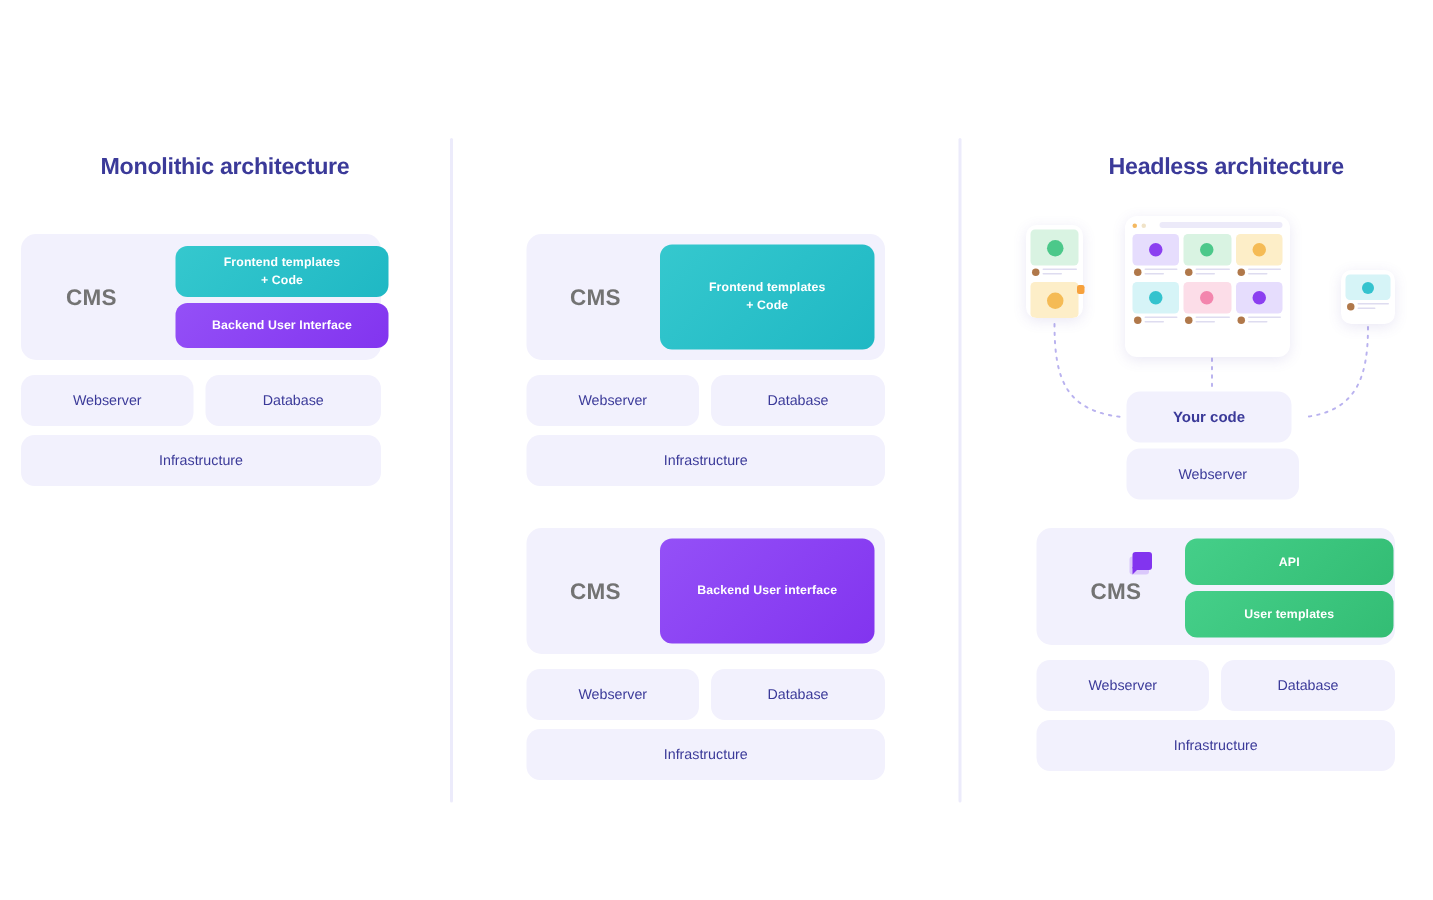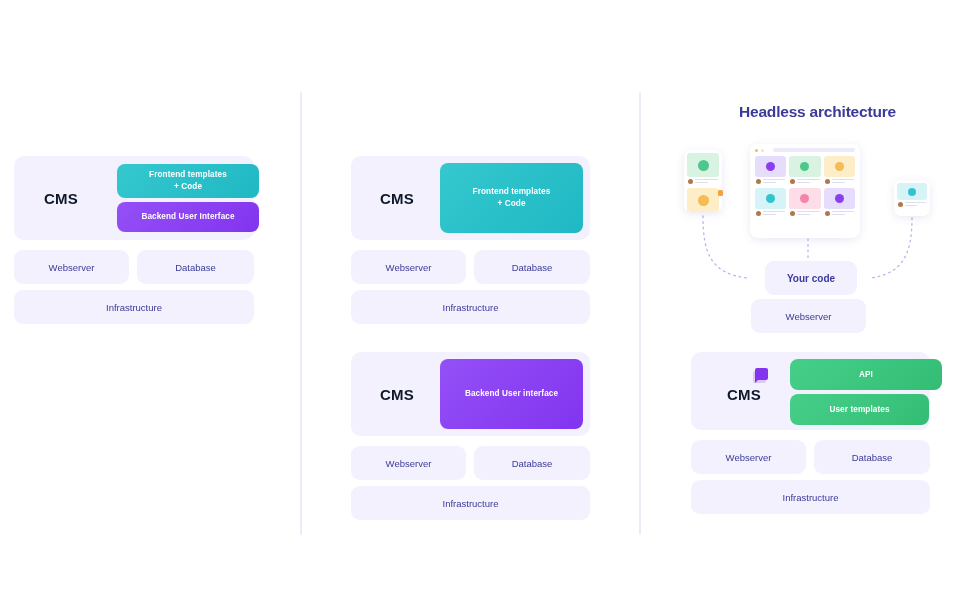--- a/index.html
+++ b/index.html
@@ -65,21 +65,21 @@
   .cms-shell {
     background: #f2f1fd;
     border-radius: 10px;
     display: flex;
     align-items: center;
     position: relative;
   }
   .cms-label {
     font-size: 15px;
     font-weight: bold;
-    color: #0f172a;
+    color: #737373;
     letter-spacing: 0.2px;
   }
 
   .chip {
     border-radius: 8px;
     display: flex;
     flex-direction: column;
     align-items: center;
     justify-content: center;
     color: #ffffff;
@@ -168,21 +168,21 @@
     position: absolute;
     left: 78px; top: 98px;
     width: 5px; height: 6px;
     background: #f7a13c;
     border-radius: 1.5px;
   }
 
   
   #connectors { position: absolute; left: 0; top: 0; width: 315px; height: 445px; pointer-events: none; }
 
-  #head-yourcode { position:absolute; left:125px; top:169px; width:92px; height:34px; }
+  #head-yourcode { position:absolute; left:111px; top:169px; width:110px; height:34px; }
   #head-webserver{ position:absolute; left:111px; top:207px; width:115px; height:34px; }
 
   #head-cms { position:absolute; left:51px; top:260px; width:239px; height:78px; }
   #head-cms .cms-label { position:absolute; left:36px; top:34px; }
   .cms-logo {
     position: absolute;
     left: 62px; top: 16px;
     width: 17px; height: 15px;
   }
   .cms-logo .sq {
@@ -197,36 +197,37 @@
     border-left: 5px solid #8234ef;
     border-bottom: 5px solid transparent;
   }
   .cms-logo .ghost {
     position: absolute; left: 0; top: 3px;
     width: 13px; height: 12px;
     background: #c6a6fa;
     border-radius: 2px;
     opacity: .55;
   }
-  #head-chip-api { position:absolute; left:99px; top:7px;  width:152px; height:31px; }
+  #head-chip-api { position:absolute; left:99px; top:7px;  width:139px; height:31px; }
   #head-chip-ui  { position:absolute; left:99px; top:42px; width:139px; height:31px; }
 
   #head-web { position:absolute; left:51px;  top:348px; width:115px; height:34px; }
   #head-db  { position:absolute; left:174px; top:348px; width:116px; height:34px; }
   #head-inf { position:absolute; left:51px;  top:388px; width:239px; height:34px; }
 </style>
 </head>
 <body>
 
 <div id="stage">
 
   <div class="divider" id="divider-1"></div>
   <div class="divider" id="divider-2"></div>
 
   <div class="column" id="col-monolithic">
+    <div class="col-title">Monolithic architecture</div>
 
     <div class="cms-shell" id="mono-cms">
       <div class="cms-label">CMS</div>
       <div class="chip teal" id="mono-chip-front">
         <span>Frontend templates</span>
         <span>+ Code</span>
       </div>
       <div class="chip purp" id="mono-chip-back">
         <span>Backend User Interface</span>
       </div>

